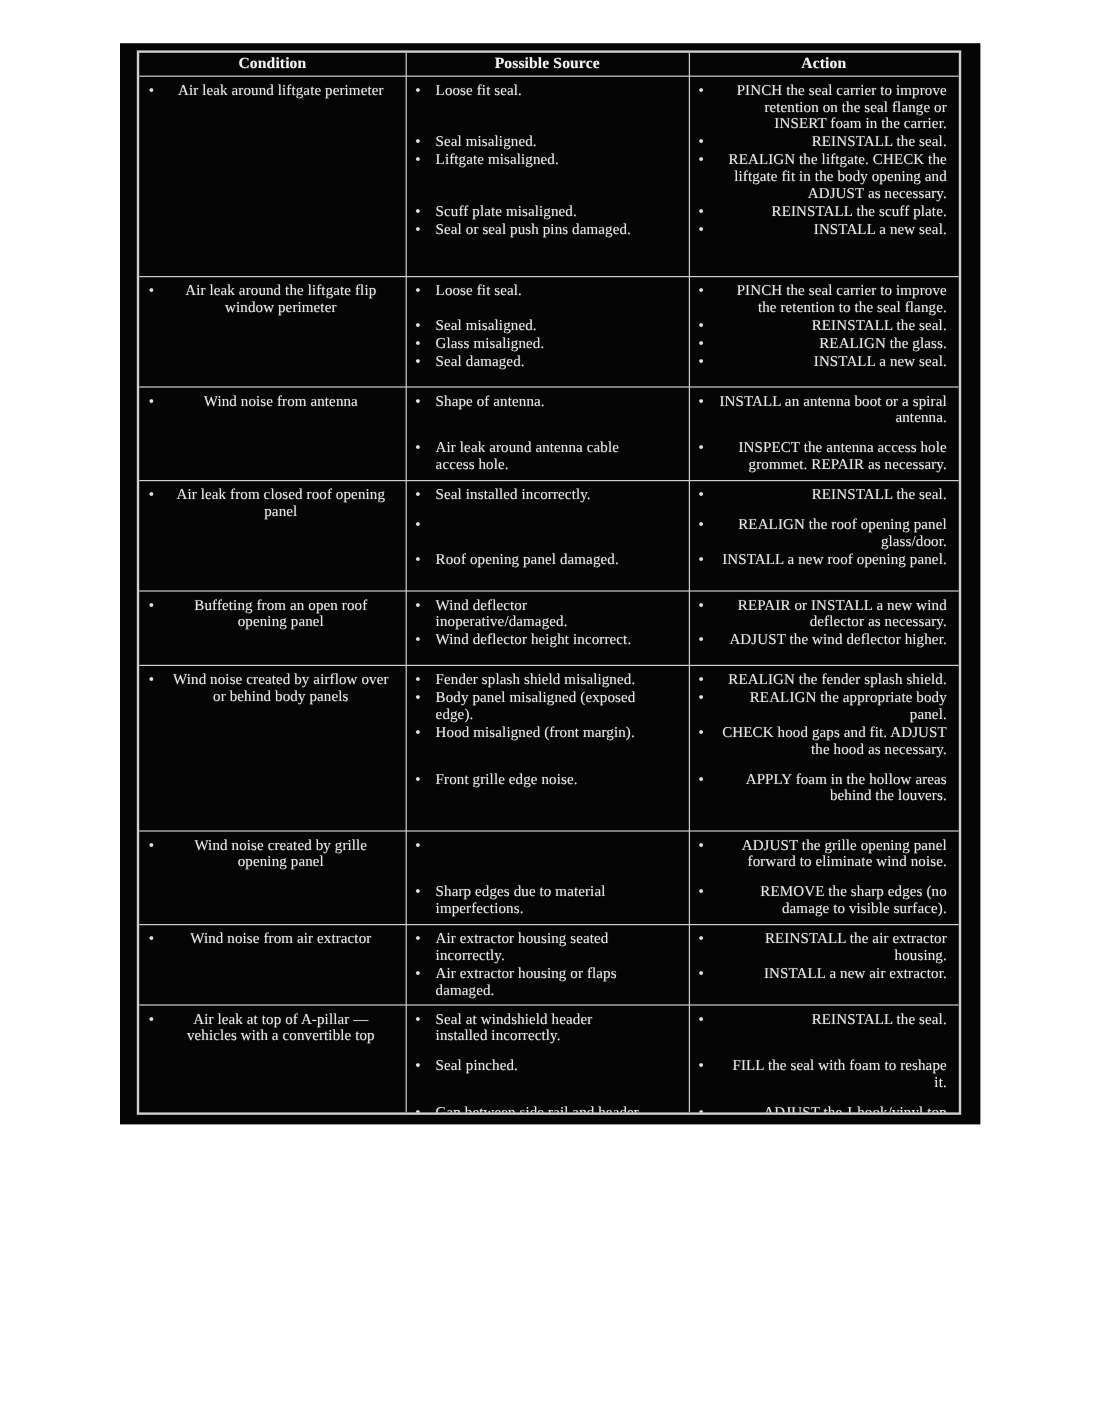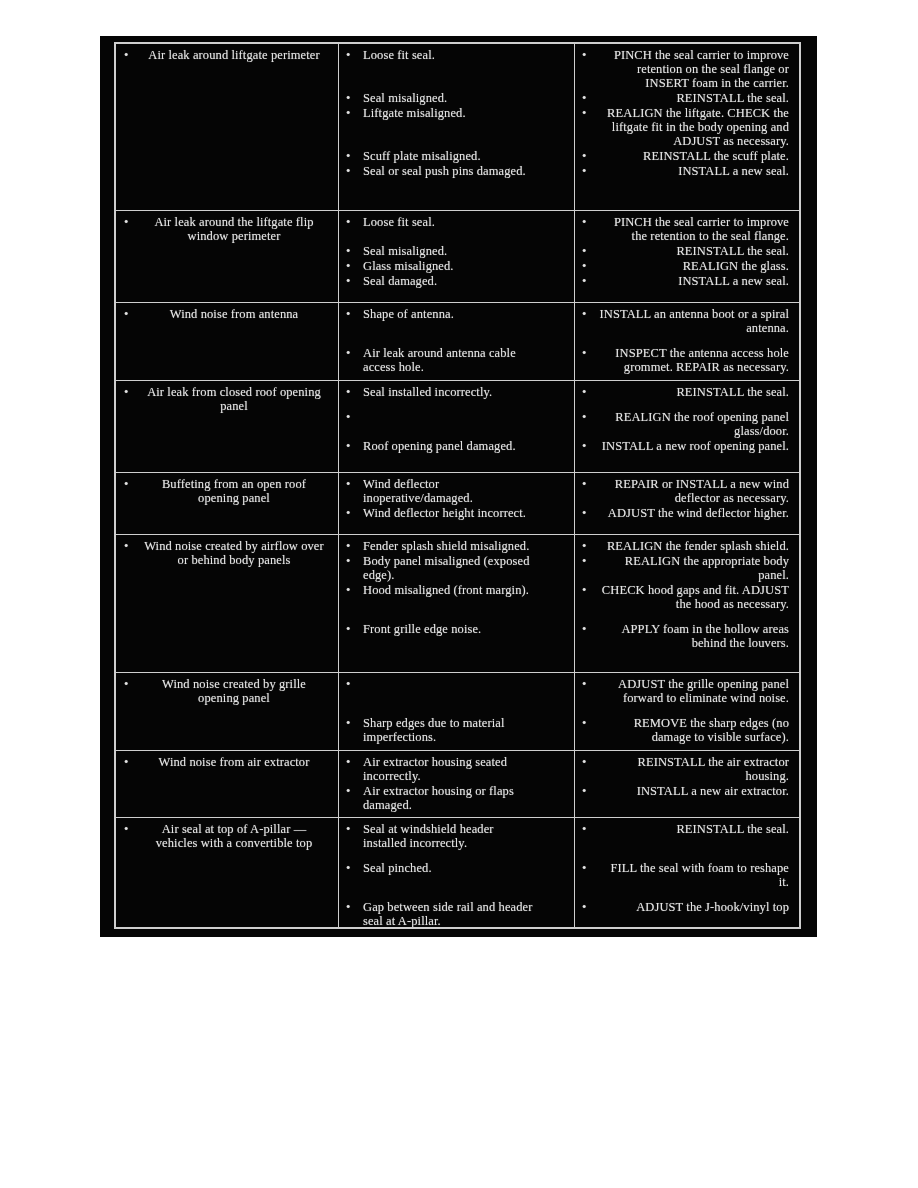--- a/index.html
+++ b/index.html
@@ -84,20 +84,25 @@
   .act  .txt { max-width: 192px; text-align: right; }
 </style>
 </head>
 <body>
 
 <div class="page">
   <div class="scan-block">
     <div class="dtable">
       <div class="vline vline1"></div>
       <div class="vline vline2"></div>
+      <div class="thead">
+        <div class="th th1">Condition</div>
+        <div class="th th2">Possible Source</div>
+        <div class="th th3">Action</div>
+      </div>
       <div class="tbody">
           <div class="trow">
             <div class="cond">
               <div class="item">
                 <div class="bullet">•</div>
                 <div class="txt">Air leak around liftgate perimeter</div>
               </div>
             </div>
             <div class="pairs">
               <div class="pcell src">
@@ -455,21 +460,21 @@
                   <div class="bullet">•</div>
                   <div class="txt">INSTALL a new air extractor.</div>
                 </div>
               </div>
             </div>
           </div>
           <div class="trow">
             <div class="cond">
               <div class="item">
                 <div class="bullet">•</div>
-                <div class="txt">Air seal at top of A-pillar — vehicles with a convertible top</div>
+                <div class="txt">Air leak at top of A-pillar — vehicles with a convertible top</div>
               </div>
             </div>
             <div class="pairs">
               <div class="pcell src">
                 <div class="item">
                   <div class="bullet">•</div>
                   <div class="txt">Seal at windshield header installed incorrectly.</div>
                 </div>
               </div>
               <div class="pcell act">

